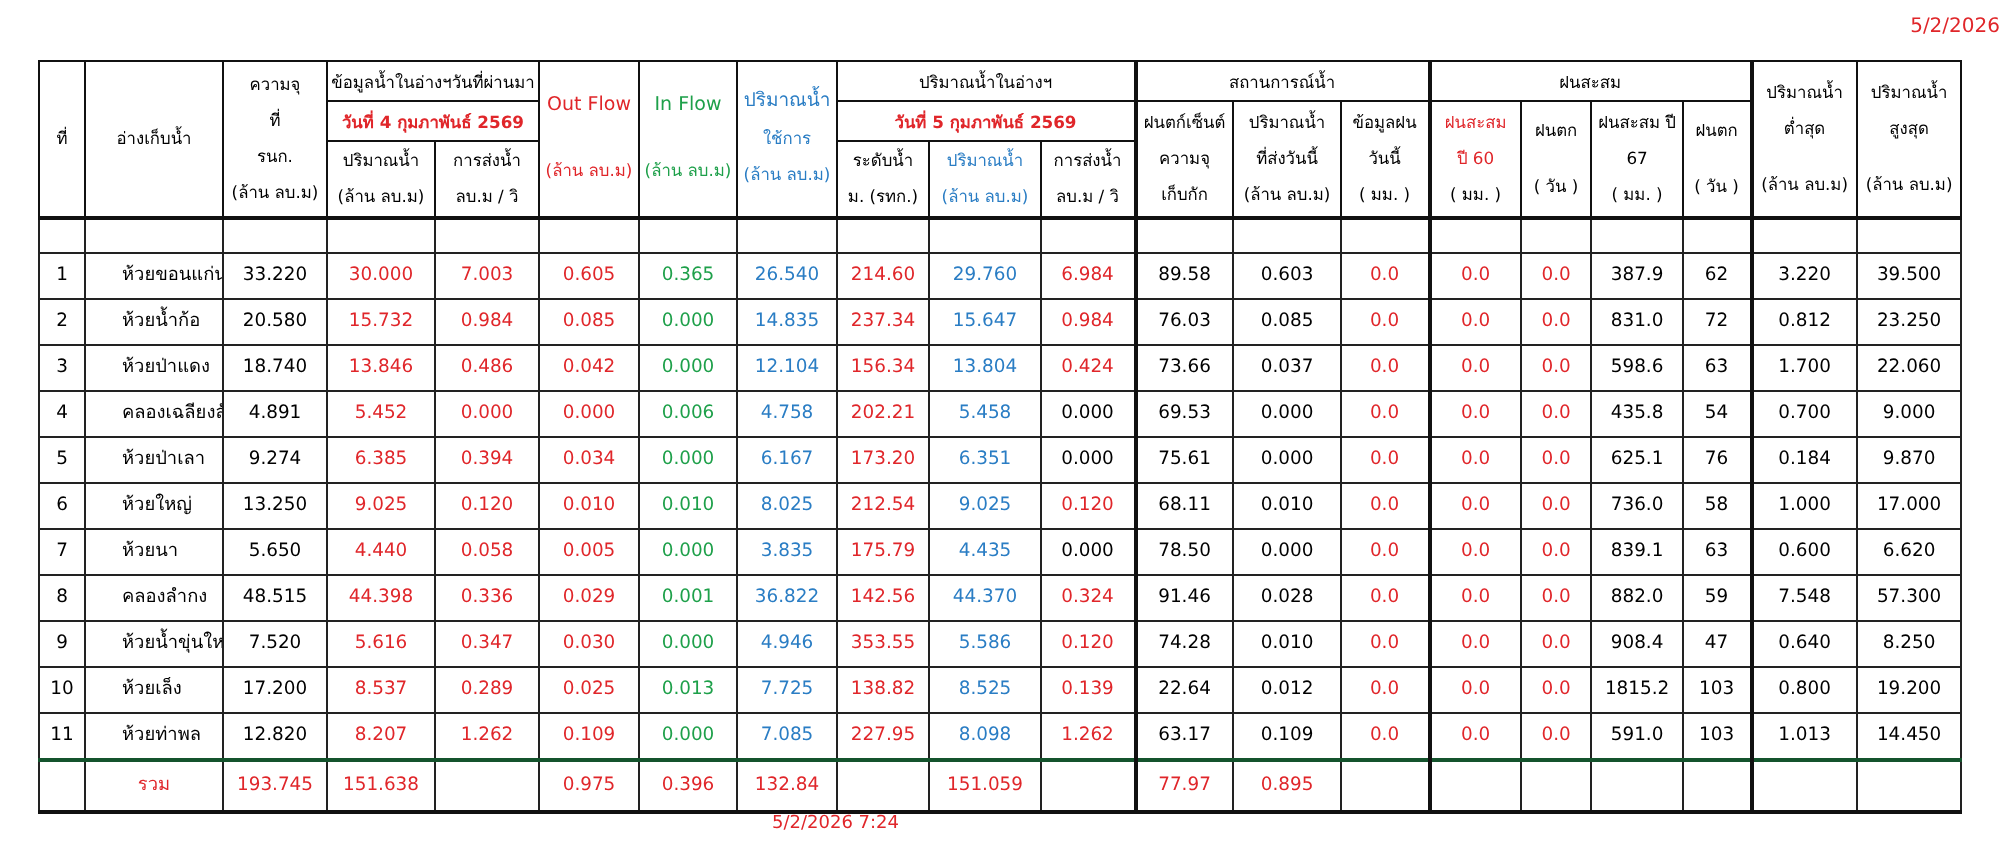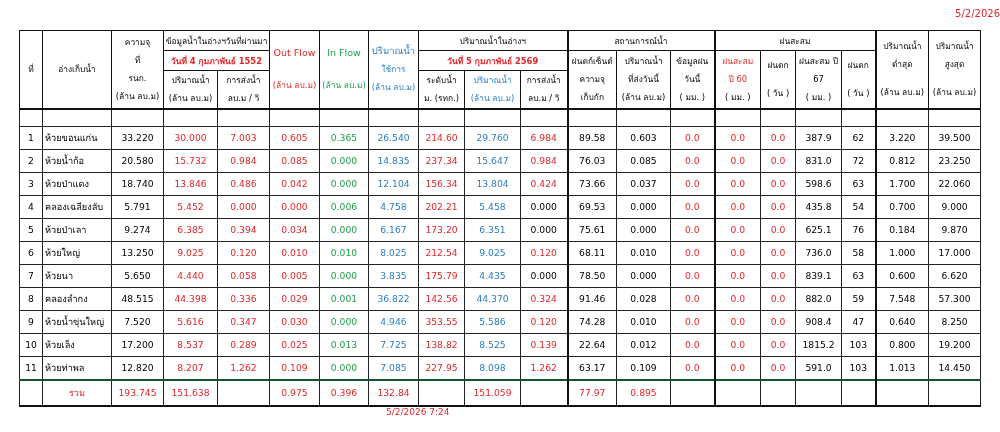--- a/index.html
+++ b/index.html
@@ -7,21 +7,21 @@
          font-family:"DejaVu Sans", "Liberation Sans", sans-serif; font-size:9px; color:#000; }
   .top-date { position:absolute; left:0; width:1000px; top:8px; text-align:right; color:#e0262a; font-size:10px; }
   .foot-ts { position:absolute; left:386px; top:407px; color:#e0262a; font-size:9px; }
   table.res { position:absolute; left:19px; top:30px; border-collapse:collapse; table-layout:fixed; width:961px; }
   table.res td { border:1px solid #222; text-align:center; vertical-align:middle; padding:0; overflow:hidden; white-space:nowrap; line-height:18px; }
   table.res thead td { border:1.5px solid #111; font-size:8.4px; }
   table.res tbody td { height:22px; font-size:9.2px; }
   table.res tbody tr.blank td { height:16px; border-top:2px solid #111; }
   table.res tbody tr.total td { border-top:2px solid #14532d; border-bottom:2.5px solid #111; height:24px; }
   table.res td.thick-l { border-left:2px solid #111; }
-  table.res td.name { text-align:left; padding-left:2px; }
+  table.res td.name { text-align:left; padding-left:18px; }
   .h-line { display:block; }
   .red { color:#e0262a; }
   .green { color:#1ea04a; }
   .blue { color:#2a7dc4; }
   .black { color:#000; }
   .bold { font-weight:bold; }
   .hdr-big { font-size:9.5px; }
 </style>
 </head>
 <body>
@@ -83,21 +83,21 @@
         <span class="h-line">ต่ำสุด</span>
         <span class="h-line" style="margin-top:10px">(ล้าน ลบ.ม)</span>
       </td>
       <td rowspan="3">
         <span class="h-line">ปริมาณน้ำ</span>
         <span class="h-line">สูงสุด</span>
         <span class="h-line" style="margin-top:10px">(ล้าน ลบ.ม)</span>
       </td>
     </tr>
     <tr style="height:20px">
-      <td colspan="2" class="red bold">วันที่ 4 กุมภาพันธ์ 1552</td>
+      <td colspan="2" class="red bold">วันที่ 4 กุมภาพันธ์ 2569</td>
       <td colspan="3" class="red bold">วันที่ 5 กุมภาพันธ์ 2569</td>
       <td rowspan="2" class="thick-l">
         <span class="h-line">ฝนตก์เซ็นต์</span>
         <span class="h-line">ความจุ</span>
         <span class="h-line">เก็บกัก</span>
       </td>
       <td rowspan="2">
         <span class="h-line">ปริมาณน้ำ</span>
         <span class="h-line">ที่ส่งวันนี้</span>
         <span class="h-line">(ล้าน ลบ.ม)</span>
@@ -234,21 +234,21 @@
         <td class="red thick-l">0.0</td>
         <td class="red">0.0</td>
         <td>598.6</td>
         <td>63</td>
         <td class="thick-l">1.700</td>
         <td>22.060</td>
       </tr>
       <tr>
         <td>4</td>
         <td class="name">คลองเฉลียงลับ</td>
-        <td>5.791</td>
+        <td>4.891</td>
         <td class="red">5.452</td>
         <td class="red">0.000</td>
         <td class="red">0.000</td>
         <td class="green">0.006</td>
         <td class="blue">4.758</td>
         <td class="red">202.21</td>
         <td class="blue">5.458</td>
         <td class="black">0.000</td>
         <td class="thick-l">69.53</td>
         <td>0.000</td>

